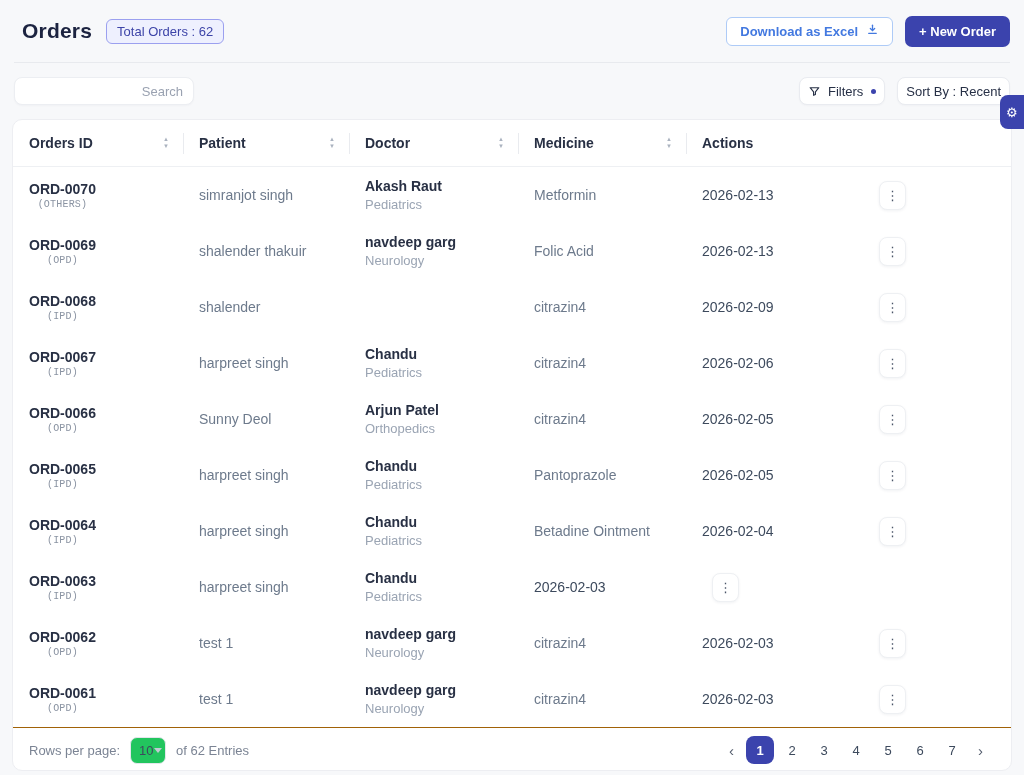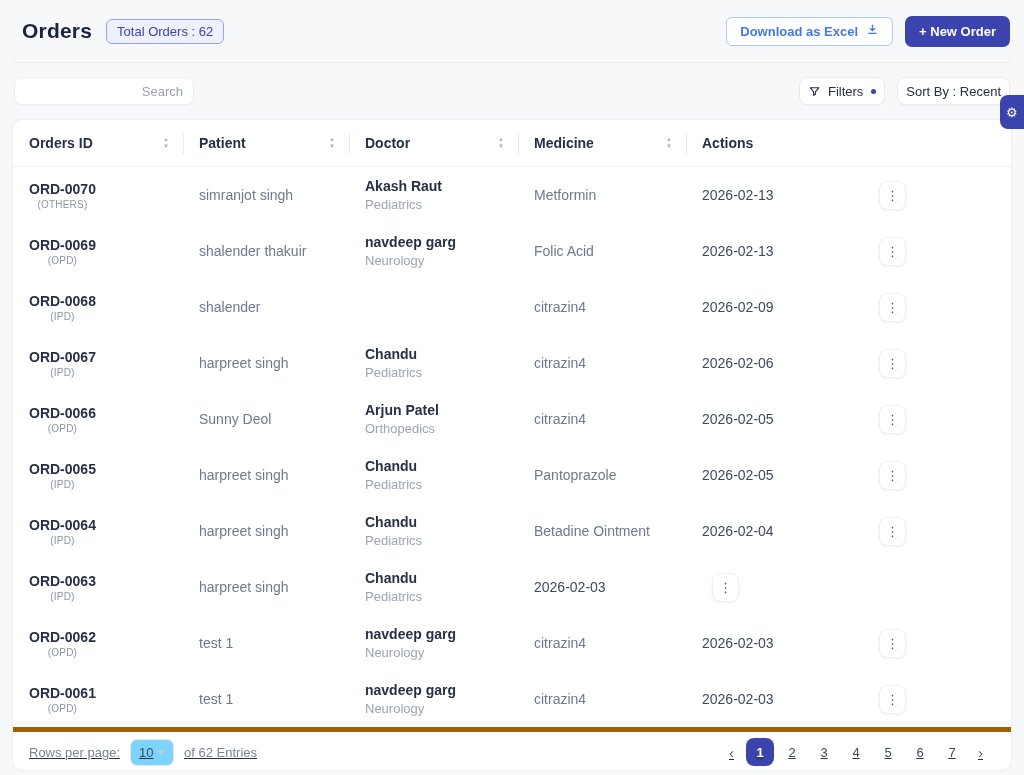--- a/index.html
+++ b/index.html
@@ -95,48 +95,47 @@
     content:""; position:absolute; left:0; top:13px; height:21px; width:1px;
     background:#e9ebef;
   }
   .sort-icon { display:flex; flex-direction:column; gap:2px; color:#aab2bf; font-size:6px; line-height:5px; cursor:pointer; }
 
   .tbody { flex:1 1 auto; }
   .row { height:56px; }
   .cell { display:flex; align-items:center; padding-left:16px; font-size:14px; }
   .id-wrap { display:inline-flex; flex-direction:column; align-items:center; }
   .order-id { font-weight:bold; color:#283044; font-size:14px; }
-  .order-type { font-size:10px; color:#8a93a2; margin-top:2px; letter-spacing:.2px; }
+  .order-type { font-size:10px; color:#8a93a2; margin-top:2px; letter-spacing:.2px;font-family:Liberation Mono, monospace; }
   .patient { color:#6d7a8c; }
   .doc-wrap { display:flex; flex-direction:column; gap:3px; }
   .doctor { font-weight:bold; color:#283044; }
   .specialty { font-size:13px; color:#9aa4b3; }
   .medicine { color:#6d7a8c; }
   .date { color:#3d4a5d; }
   .kebab-btn {
     width:27px; height:29px; background:#fff;
     border:1px solid #eef0f3; border-radius:8px;
     box-shadow:0 1px 3px rgba(20,30,60,.06);
     color:#4a5568; font-size:13px; line-height:1;
     display:flex; align-items:center; justify-content:center;
     cursor:pointer; margin-left:10px;
   }
 
   
   .tfoot {
-    flex:0 0 45px; border-top:5px solid #a16207;
+    flex:0 0 45px; border-top:1px solid #a16207;
     display:flex; align-items:center; justify-content:space-between;
     padding:0 20px 0 16px;
-    text-decoration:underline;
   }
   .tfoot-left { display:flex; align-items:center; gap:10px; font-size:13px; color:#7b8494; }
   .rpp-select {
-    width:44px; height:27px; border:1px solid #e4e6ec; border-radius:7px;
+    width:36px; height:27px; border:1px solid #e4e6ec; border-radius:7px;
     display:flex; align-items:center; justify-content:space-between;
-    padding:0 8px; background:#7dd3fc; cursor:pointer;
+    padding:0 8px; background:#22c55e; cursor:pointer;
     font-size:13px; color:#3d4a5d; font-weight:500;
   }
   .select-chevron {
     width:0; height:0; border-left:4px solid transparent; border-right:4px solid transparent;
     border-top:5px solid #c3c9d3;
   }
   .pagination { display:flex; align-items:center; gap:4px; }
   .page-btn {
     min-width:28px; height:28px; border:none; background:transparent;
     font-size:13px; color:#3d4a5d; border-radius:8px; cursor:pointer;

